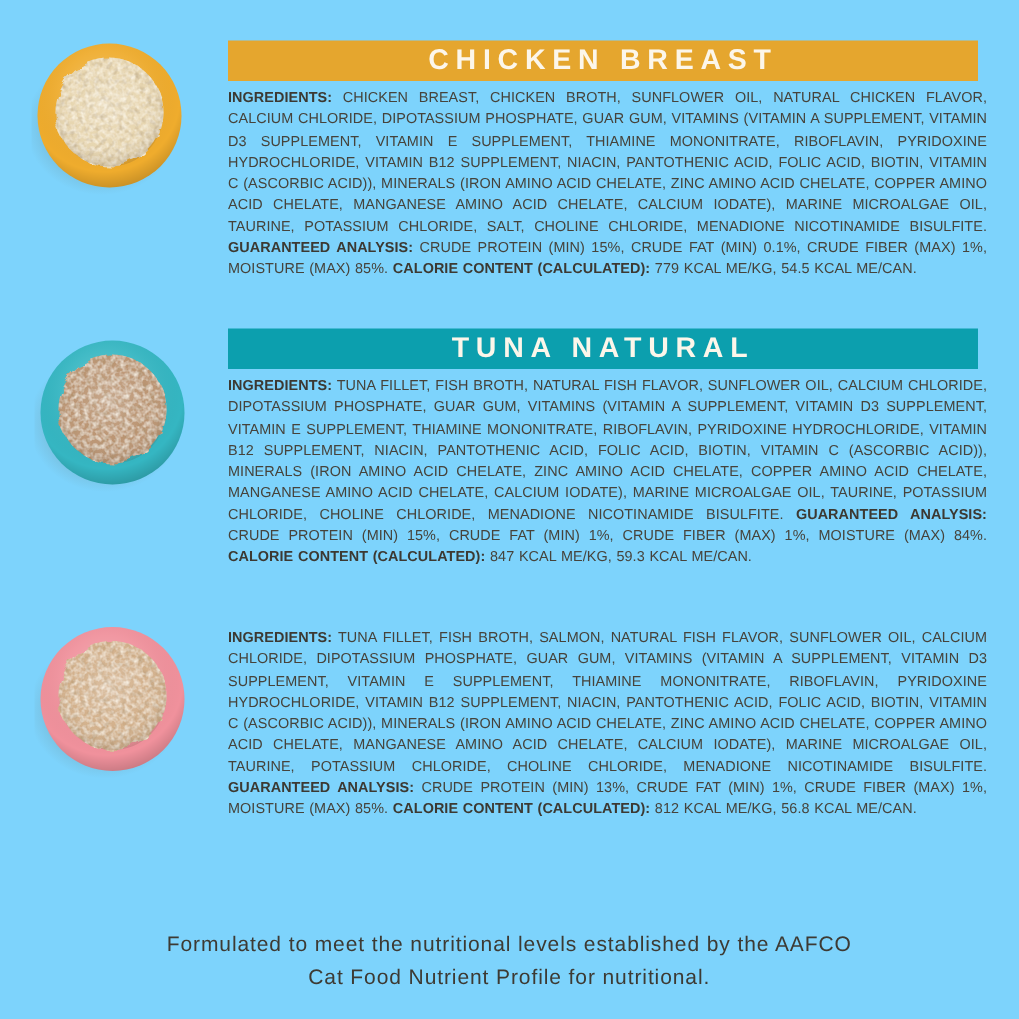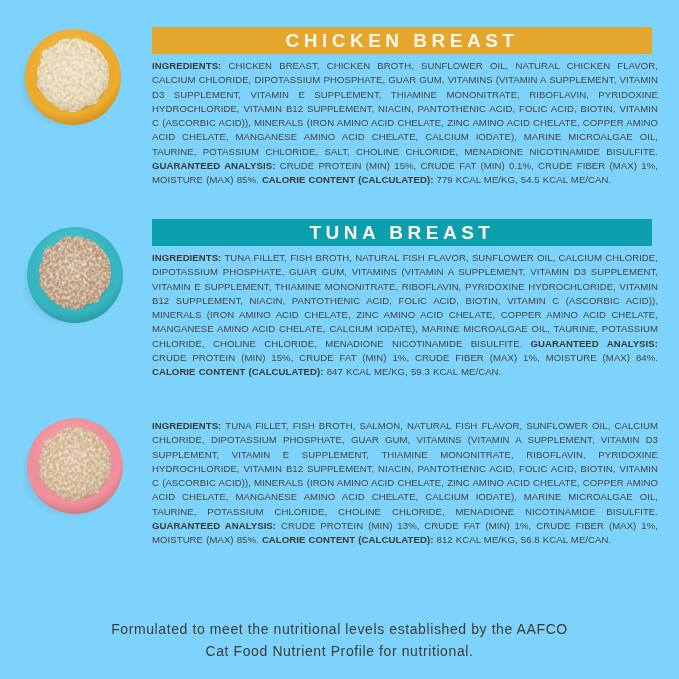--- a/index.html
+++ b/index.html
@@ -141,21 +141,21 @@
 
   <div class="text-col text-col-1">
     <div class="header-bar" style="background-color: rgb(229, 166, 46);">
       <span class="title">CHICKEN BREAST</span>
     </div>
     <p class="body-text"><strong>INGREDIENTS:</strong><span> CHICKEN BREAST, CHICKEN BROTH, SUNFLOWER OIL, NATURAL CHICKEN FLAVOR, CALCIUM CHLORIDE, DIPOTASSIUM PHOSPHATE, GUAR GUM, VITAMINS (VITAMIN A SUPPLEMENT, VITAMIN D3 SUPPLEMENT, VITAMIN E SUPPLEMENT, THIAMINE MONONITRATE, RIBOFLAVIN, PYRIDOXINE HYDROCHLORIDE, VITAMIN B12 SUPPLEMENT, NIACIN, PANTOTHENIC ACID, FOLIC ACID, BIOTIN, VITAMIN C (ASCORBIC ACID)), MINERALS (IRON AMINO ACID CHELATE, ZINC AMINO ACID CHELATE, COPPER AMINO ACID CHELATE, MANGANESE AMINO ACID CHELATE, CALCIUM IODATE), MARINE MICROALGAE OIL, TAURINE, POTASSIUM CHLORIDE, SALT, CHOLINE CHLORIDE, MENADIONE NICOTINAMIDE BISULFITE. </span><strong>GUARANTEED ANALYSIS:</strong><span> CRUDE PROTEIN (MIN) 15%, CRUDE FAT (MIN) 0.1%, CRUDE FIBER (MAX) 1%, MOISTURE (MAX) 85%. </span><strong>CALORIE CONTENT (CALCULATED):</strong><span> 779 KCAL ME/KG, 54.5 KCAL ME/CAN.</span></p>
   </div>
 
   <div class="text-col text-col-2">
     <div class="header-bar" style="background-color: rgb(12, 159, 174);">
-      <span class="title">TUNA BREAST</span>
+      <span class="title">TUNA NATURAL</span>
     </div>
     <p class="body-text"><strong>INGREDIENTS:</strong><span> TUNA FILLET, FISH BROTH, NATURAL FISH FLAVOR, SUNFLOWER OIL, CALCIUM CHLORIDE, DIPOTASSIUM PHOSPHATE, GUAR GUM, VITAMINS (VITAMIN A SUPPLEMENT, VITAMIN D3 SUPPLEMENT, VITAMIN E SUPPLEMENT, THIAMINE MONONITRATE, RIBOFLAVIN, PYRIDOXINE HYDROCHLORIDE, VITAMIN B12 SUPPLEMENT, NIACIN, PANTOTHENIC ACID, FOLIC ACID, BIOTIN, VITAMIN C (ASCORBIC ACID)), MINERALS (IRON AMINO ACID CHELATE, ZINC AMINO ACID CHELATE, COPPER AMINO ACID CHELATE, MANGANESE AMINO ACID CHELATE, CALCIUM IODATE), MARINE MICROALGAE OIL, TAURINE, POTASSIUM CHLORIDE, CHOLINE CHLORIDE, MENADIONE NICOTINAMIDE BISULFITE. </span><strong>GUARANTEED ANALYSIS:</strong><span> CRUDE PROTEIN (MIN) 15%, CRUDE FAT (MIN) 1%, CRUDE FIBER (MAX) 1%, MOISTURE (MAX) 84%. </span><strong>CALORIE CONTENT (CALCULATED):</strong><span> 847 KCAL ME/KG, 59.3 KCAL ME/CAN.</span></p>
   </div>
 
   <div class="text-col text-col-3">
     <p class="body-text"><strong>INGREDIENTS:</strong><span> TUNA FILLET, FISH BROTH, SALMON, NATURAL FISH FLAVOR, SUNFLOWER OIL, CALCIUM CHLORIDE, DIPOTASSIUM PHOSPHATE, GUAR GUM, VITAMINS (VITAMIN A SUPPLEMENT, VITAMIN D3 SUPPLEMENT, VITAMIN E SUPPLEMENT, THIAMINE MONONITRATE, RIBOFLAVIN, PYRIDOXINE HYDROCHLORIDE, VITAMIN B12 SUPPLEMENT, NIACIN, PANTOTHENIC ACID, FOLIC ACID, BIOTIN, VITAMIN C (ASCORBIC ACID)), MINERALS (IRON AMINO ACID CHELATE, ZINC AMINO ACID CHELATE, COPPER AMINO ACID CHELATE, MANGANESE AMINO ACID CHELATE, CALCIUM IODATE), MARINE MICROALGAE OIL, TAURINE, POTASSIUM CHLORIDE, CHOLINE CHLORIDE, MENADIONE NICOTINAMIDE BISULFITE. </span><strong>GUARANTEED ANALYSIS:</strong><span> CRUDE PROTEIN (MIN) 13%, CRUDE FAT (MIN) 1%, CRUDE FIBER (MAX) 1%, MOISTURE (MAX) 85%. </span><strong>CALORIE CONTENT (CALCULATED):</strong><span> 812 KCAL ME/KG, 56.8 KCAL ME/CAN.</span></p>
   </div>
 
   <div class="footnote">
     <span>Formulated to meet the nutritional levels established by the AAFCO</span>

